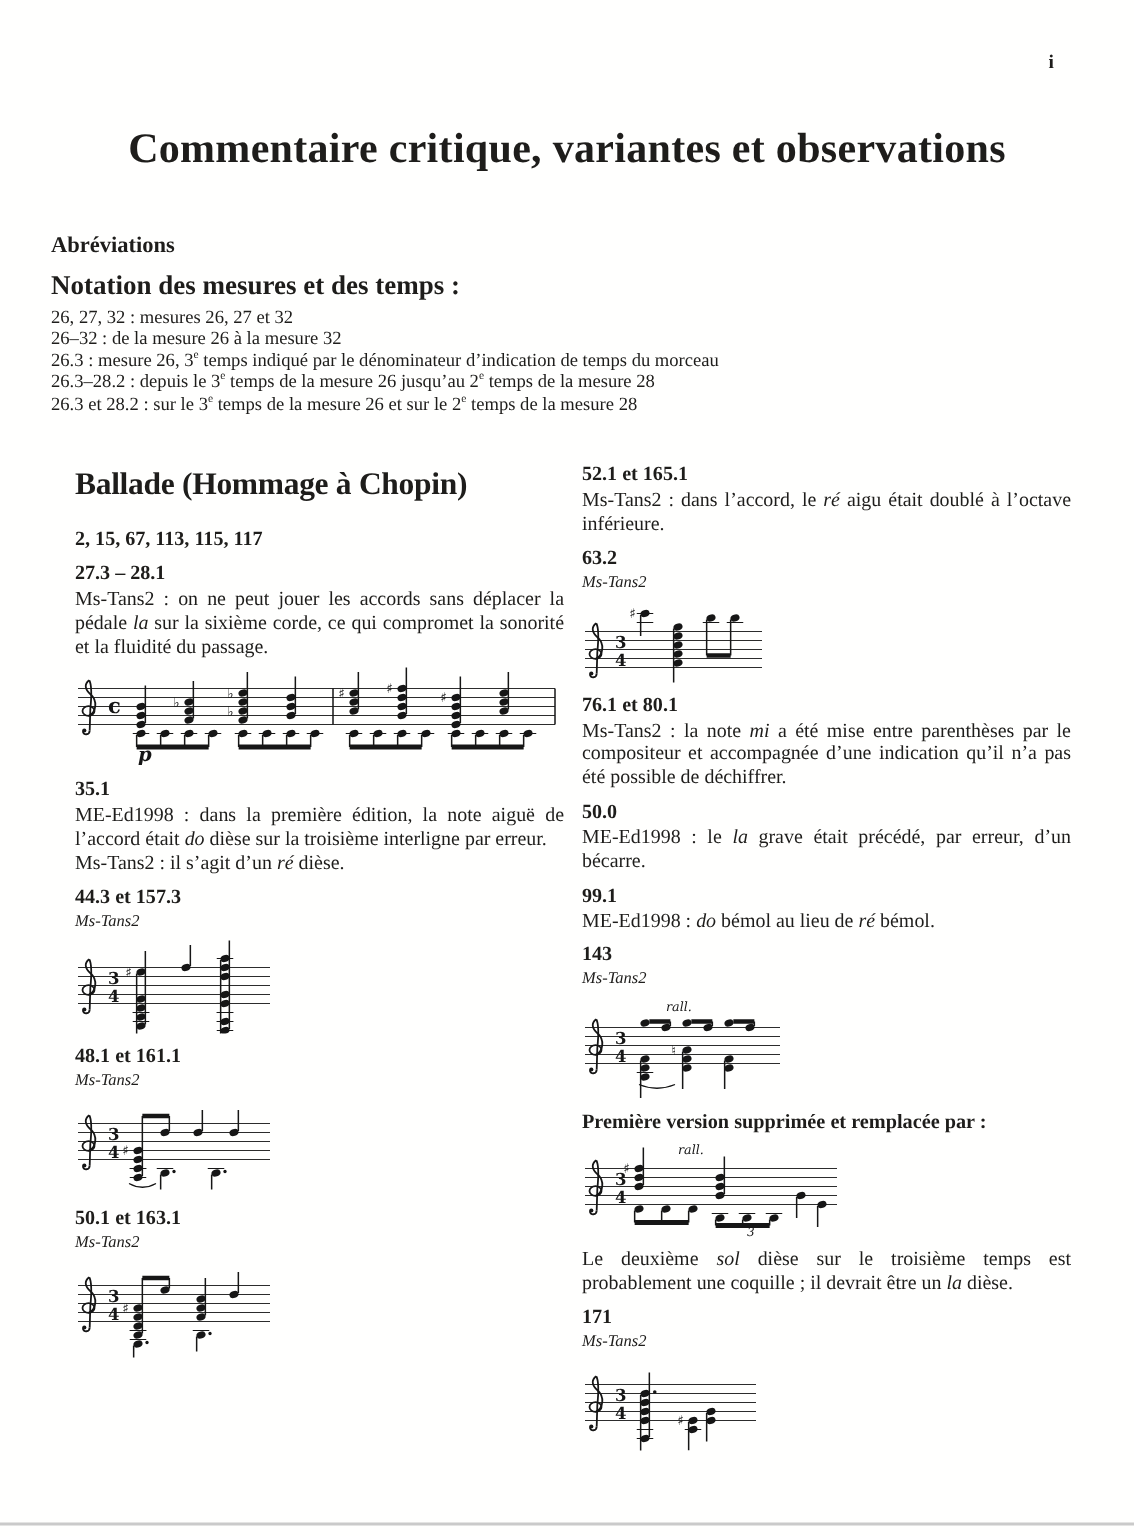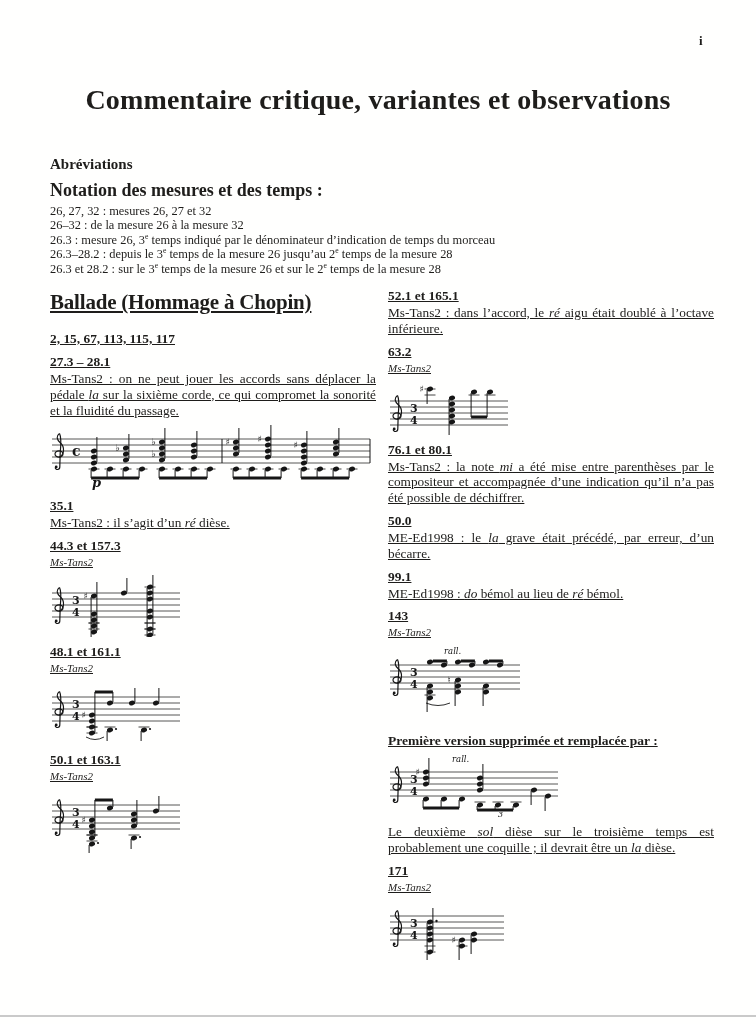--- a/index.html
+++ b/index.html
@@ -1,34 +1,34 @@
 <!DOCTYPE html>
 <html><head>
 <meta charset="utf-8">
 <style>
   html,body{margin:0;padding:0;background:#ffffff;}
   .page{position:relative;width:756px;height:1024px;background:#fffffe;overflow:hidden;
         font-family:"Liberation Serif",serif;color:#1e1d1b;}
   .pagenum{position:absolute;top:33px;left:699px;font-size:13px;font-weight:bold;}
   h1.title{position:absolute;top:84px;left:0;width:100%;text-align:center;
            font-size:28px;font-weight:bold;letter-spacing:.2px;margin:0;}
-  .abbrev{position:absolute;left:50px;top:156px;width:648px;}
+  .abbrev{position:absolute;left:34px;top:156px;width:648px;}
   .abbrev .h3{font-size:15px;font-weight:bold;margin:0 0 7px;}
   .abbrev .h4{font-size:18px;font-weight:bold;margin:0 0 3px;}
   .abbrev .line{font-size:12.4px;line-height:14.4px;}
   sup{font-size:.62em;vertical-align:super;line-height:0;}
-  .col{position:absolute;top:288px;width:326px;text-decoration:underline;}
+  .col{position:absolute;top:308px;width:326px;}
   .col-left{left:50px;}
   .col-right{left:388px;}
   .col h2{font-size:21px;font-weight:bold;margin:2px 0 16px;letter-spacing:-.2px;}
   .ref{font-weight:bold;font-size:13.4px;line-height:16px;margin:7px 0 1px;}
   .entry:first-child .ref{margin-top:0;}
   .body{font-size:13.3px;line-height:15.8px;text-align:justify;}
   .source{font-style:italic;font-size:11px;line-height:15px;}
-  .pbold{font-weight:bold;font-size:13.5px;line-height:15.8px;margin:20px 0 5px;}
+  .pbold{font-weight:bold;font-size:13.5px;line-height:15.8px;margin:7px 0 5px;}
   .music{margin:5px 0 2px;}
   .music svg{display:block;}
   .scan-edge{position:absolute;left:0;right:0;top:1015px;height:2px;background:#aeaeae;opacity:.65;}
   i{font-style:italic;}
 </style>
 </head>
 <body>
 
 <div class="page">
   <div class="pagenum">i</div>
@@ -163,20 +163,21 @@
             <ellipse cx="286" cy="19" rx="3.1" ry="2.3" fill="#161616" transform="rotate(-18 286 19)"></ellipse>
             <ellipse cx="286" cy="25" rx="3.1" ry="2.3" fill="#161616" transform="rotate(-18 286 25)"></ellipse>
             <ellipse cx="286" cy="31" rx="3.1" ry="2.3" fill="#161616" transform="rotate(-18 286 31)"></ellipse>
             <line x1="288.9" x2="288.9" y1="30" y2="5" stroke="#161616" stroke-width="1"></line>
             <line x1="320" x2="320" y1="16" y2="40" stroke="#161616" stroke-width="1"></line>
           </svg>
         </div>
       </div>
       <div class="entry">
         <div class="ref">35.1</div>
+        <div class="body"><span>ME-Ed1998 : dans la première édition, la note aiguë de l’accord était </span><i>do</i><span> dièse sur la troisième interligne par erreur.</span></div>
         <div class="body"><span>Ms-Tans2 : il s’agit d’un </span><i>ré</i><span> dièse.</span></div>
       </div>
       <div class="entry">
         <div class="ref">44.3 et 157.3</div>
         <div class="source">Ms-Tans2</div>
         <div class="music">
           <svg width="132" height="62" viewBox="0 0 132 62">
             <line x1="2" x2="130" y1="18" y2="18" stroke="#2c2c2c" stroke-width="0.8"></line>
             <line x1="2" x2="130" y1="24" y2="24" stroke="#2c2c2c" stroke-width="0.8"></line>
             <line x1="2" x2="130" y1="30" y2="30" stroke="#2c2c2c" stroke-width="0.8"></line>

